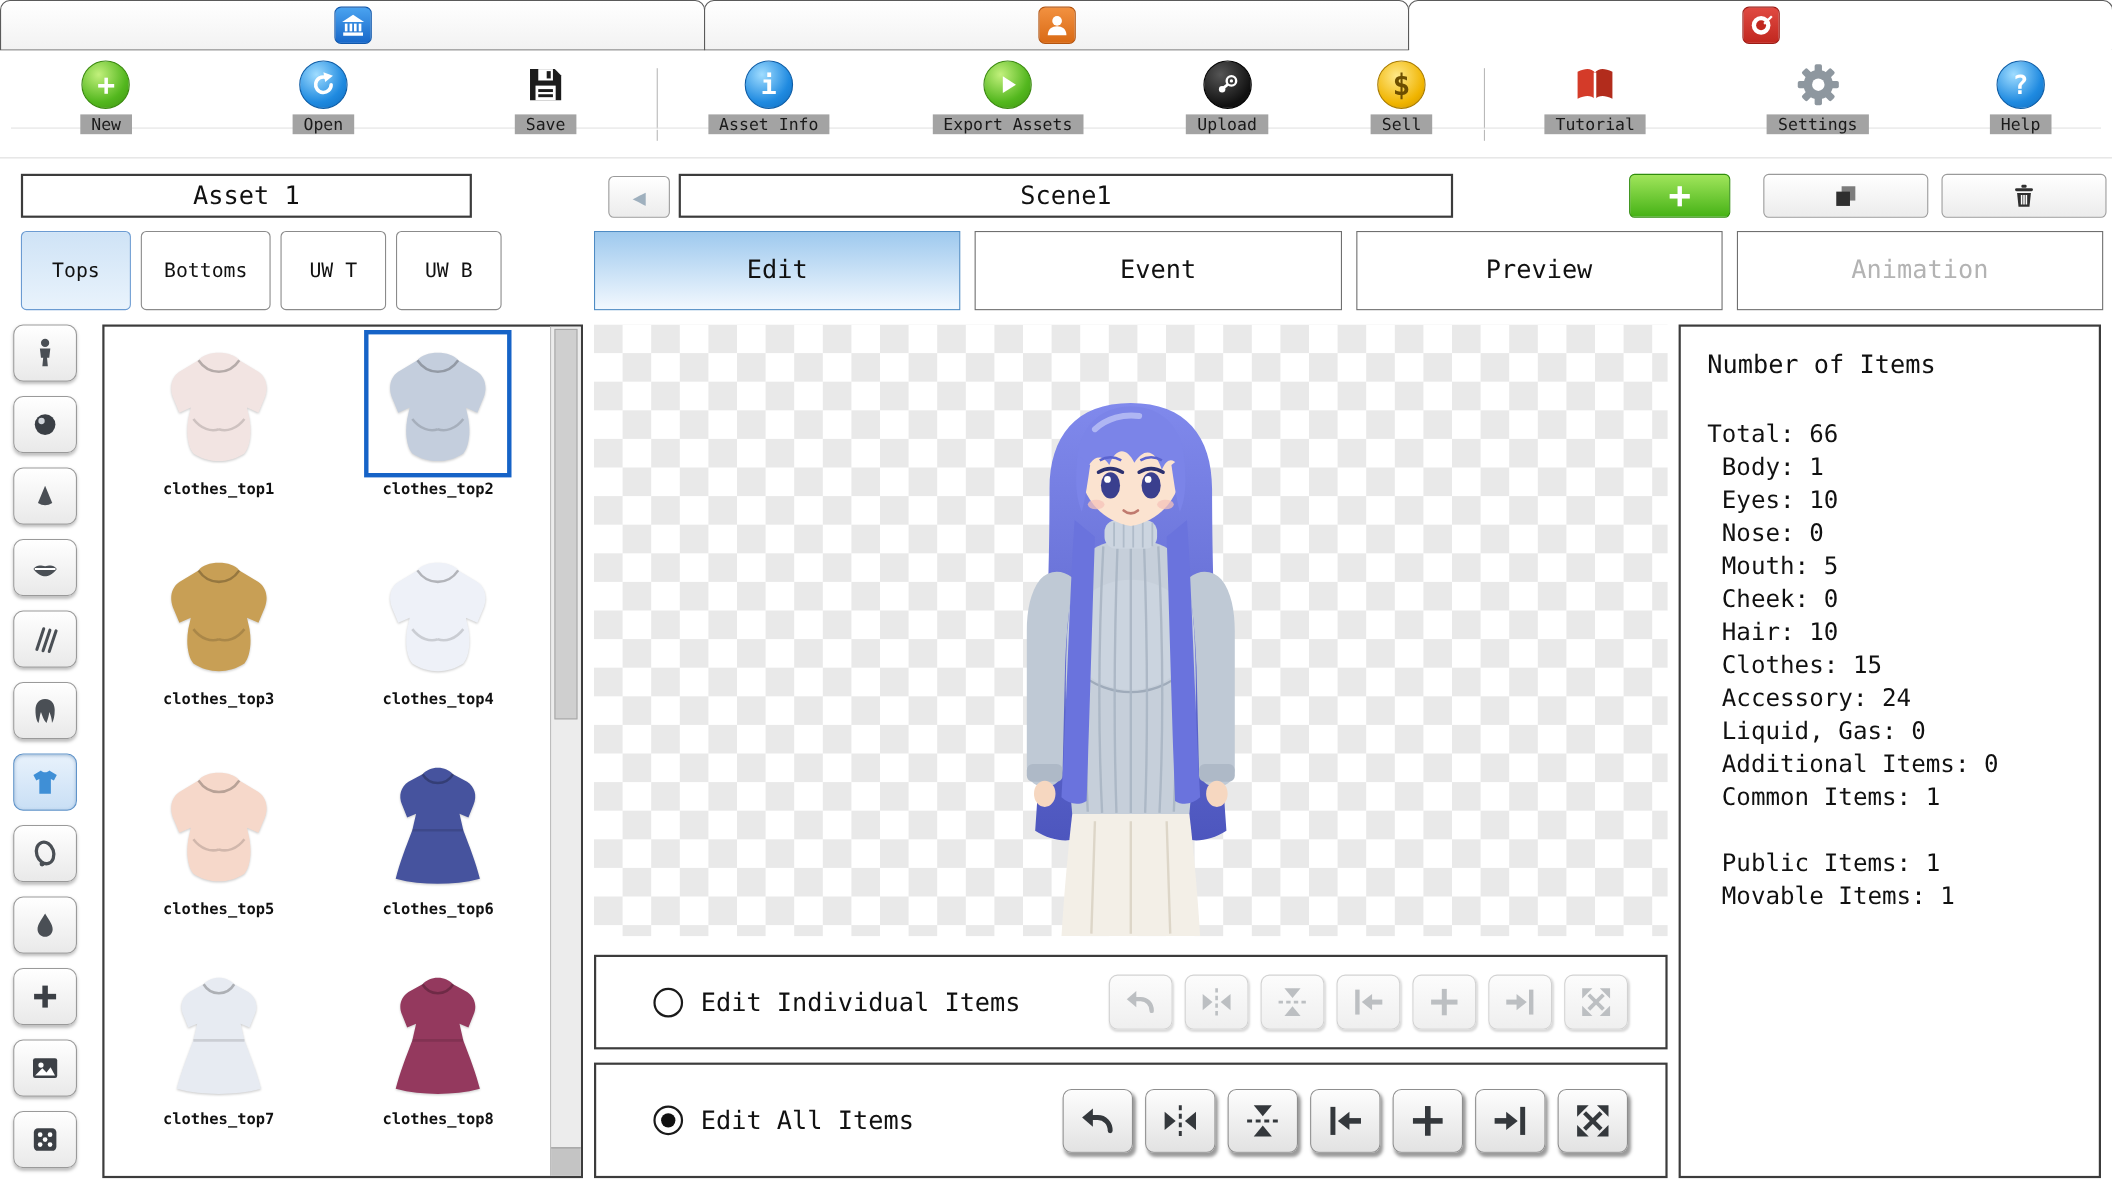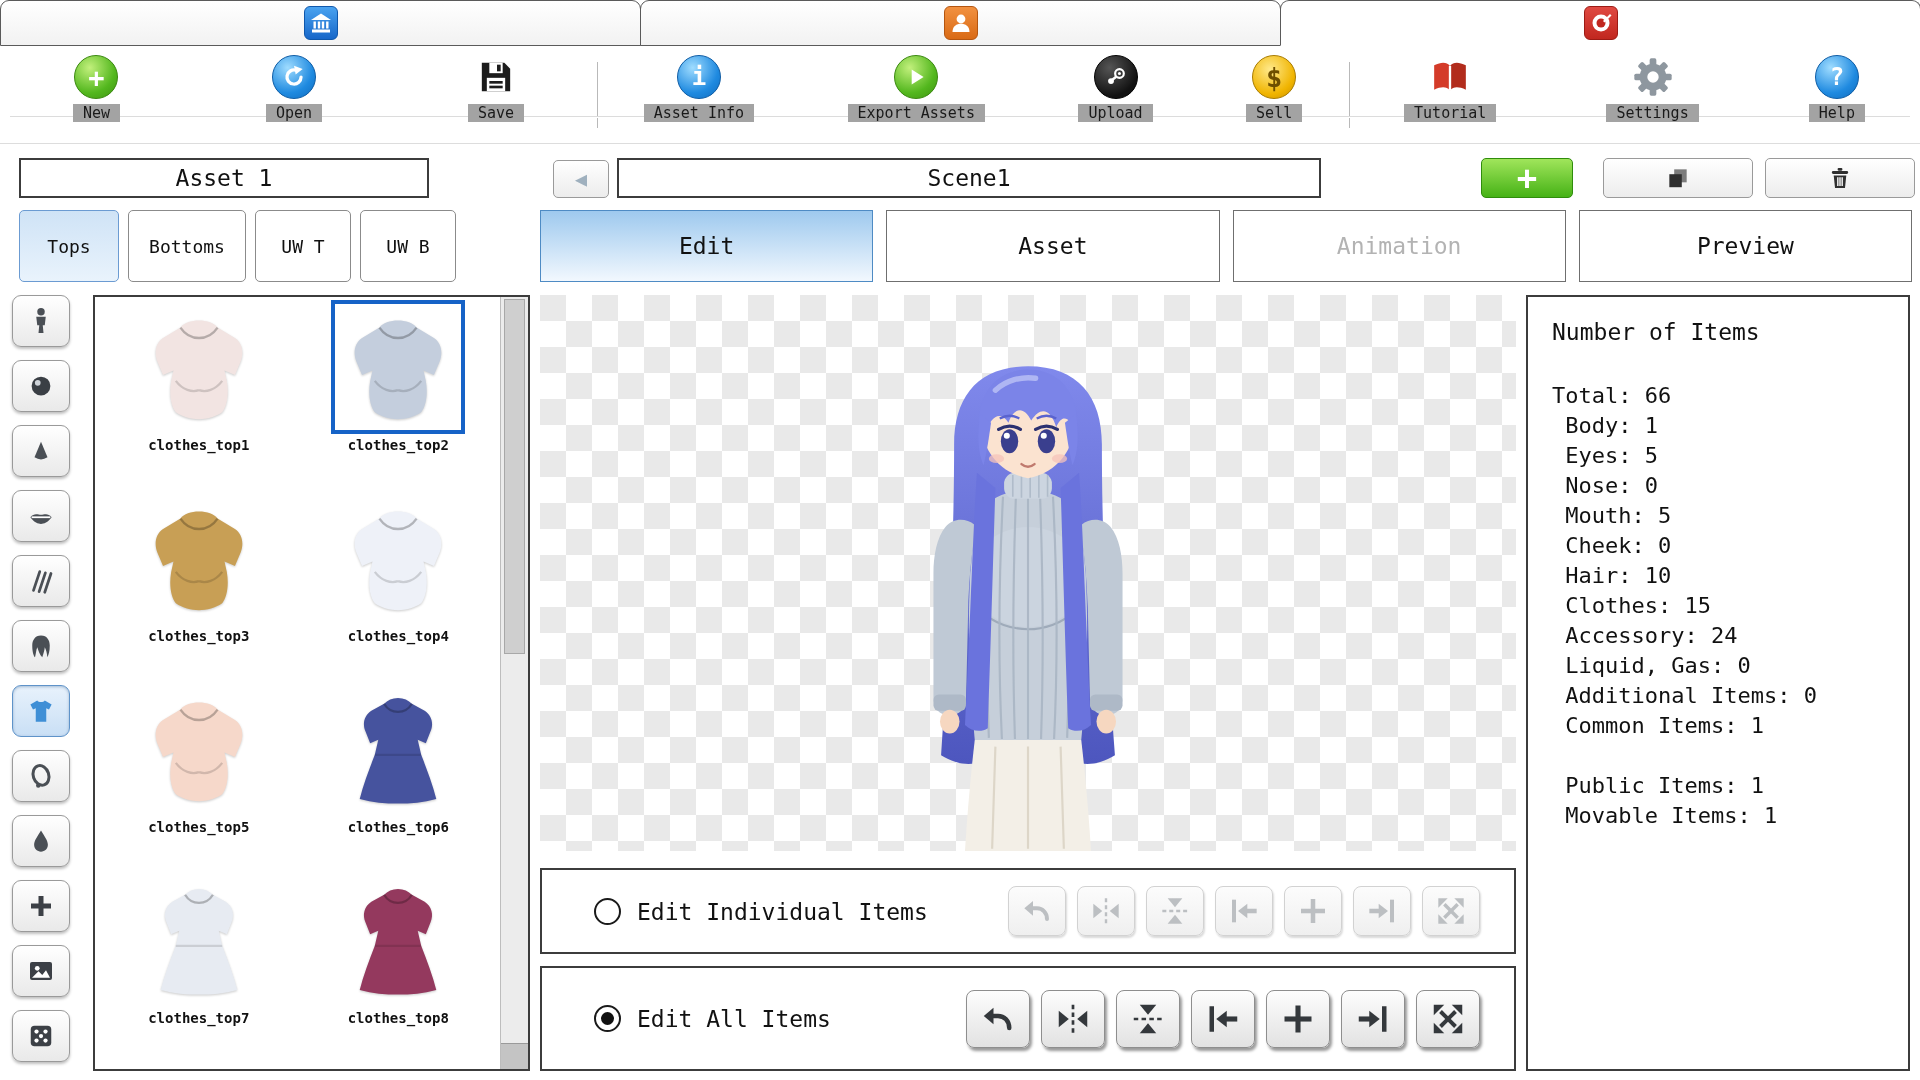--- a/index.html
+++ b/index.html
@@ -333,23 +333,23 @@
 
   <div class="cat-tabs">
     <div class="cat-tab ct-0 sel">Tops</div>
     <div class="cat-tab ct-1">Bottoms</div>
     <div class="cat-tab ct-2">UW T</div>
     <div class="cat-tab ct-3">UW B</div>
   </div>
 
   <div class="main-tabs">
     <div class="main-tab sel">Edit</div>
-    <div class="main-tab">Asset</div>
+    <div class="main-tab">Event</div>
+    <div class="main-tab">Preview</div>
     <div class="main-tab dis">Animation</div>
-    <div class="main-tab">Preview</div>
   </div>
 
   <div class="tool-strip">
     <div class="tool-btn">
       <svg viewBox="0 0 24 24" fill="#4a4f55">
           <circle cx="12" cy="4.6" r="3"></circle>
           <path d="M8.2 8.6 H15.8 L15 15.4 H13.4 L14 21.5 H10 L10.6 15.4 H9 Z"></path>
         </svg>
     </div>
     <div class="tool-btn">
@@ -633,21 +633,21 @@
             <use href="#i-scale"></use>
           </svg>
         </button>
     </div>
   </div>
 
   <div class="stats-panel">
     <div class="stats-title">Number of Items</div>
     <div class="stat-line">Total: 66</div>
     <div class="stat-line"> Body: 1</div>
-    <div class="stat-line"> Eyes: 5</div>
+    <div class="stat-line"> Eyes: 10</div>
     <div class="stat-line"> Nose: 0</div>
     <div class="stat-line"> Mouth: 5</div>
     <div class="stat-line"> Cheek: 0</div>
     <div class="stat-line"> Hair: 10</div>
     <div class="stat-line"> Clothes: 15</div>
     <div class="stat-line"> Accessory: 24</div>
     <div class="stat-line"> Liquid, Gas: 0</div>
     <div class="stat-line"> Additional Items: 0</div>
     <div class="stat-line"> Common Items: 1</div>
     <div class="stat-line gap"> Public Items: 1</div>

